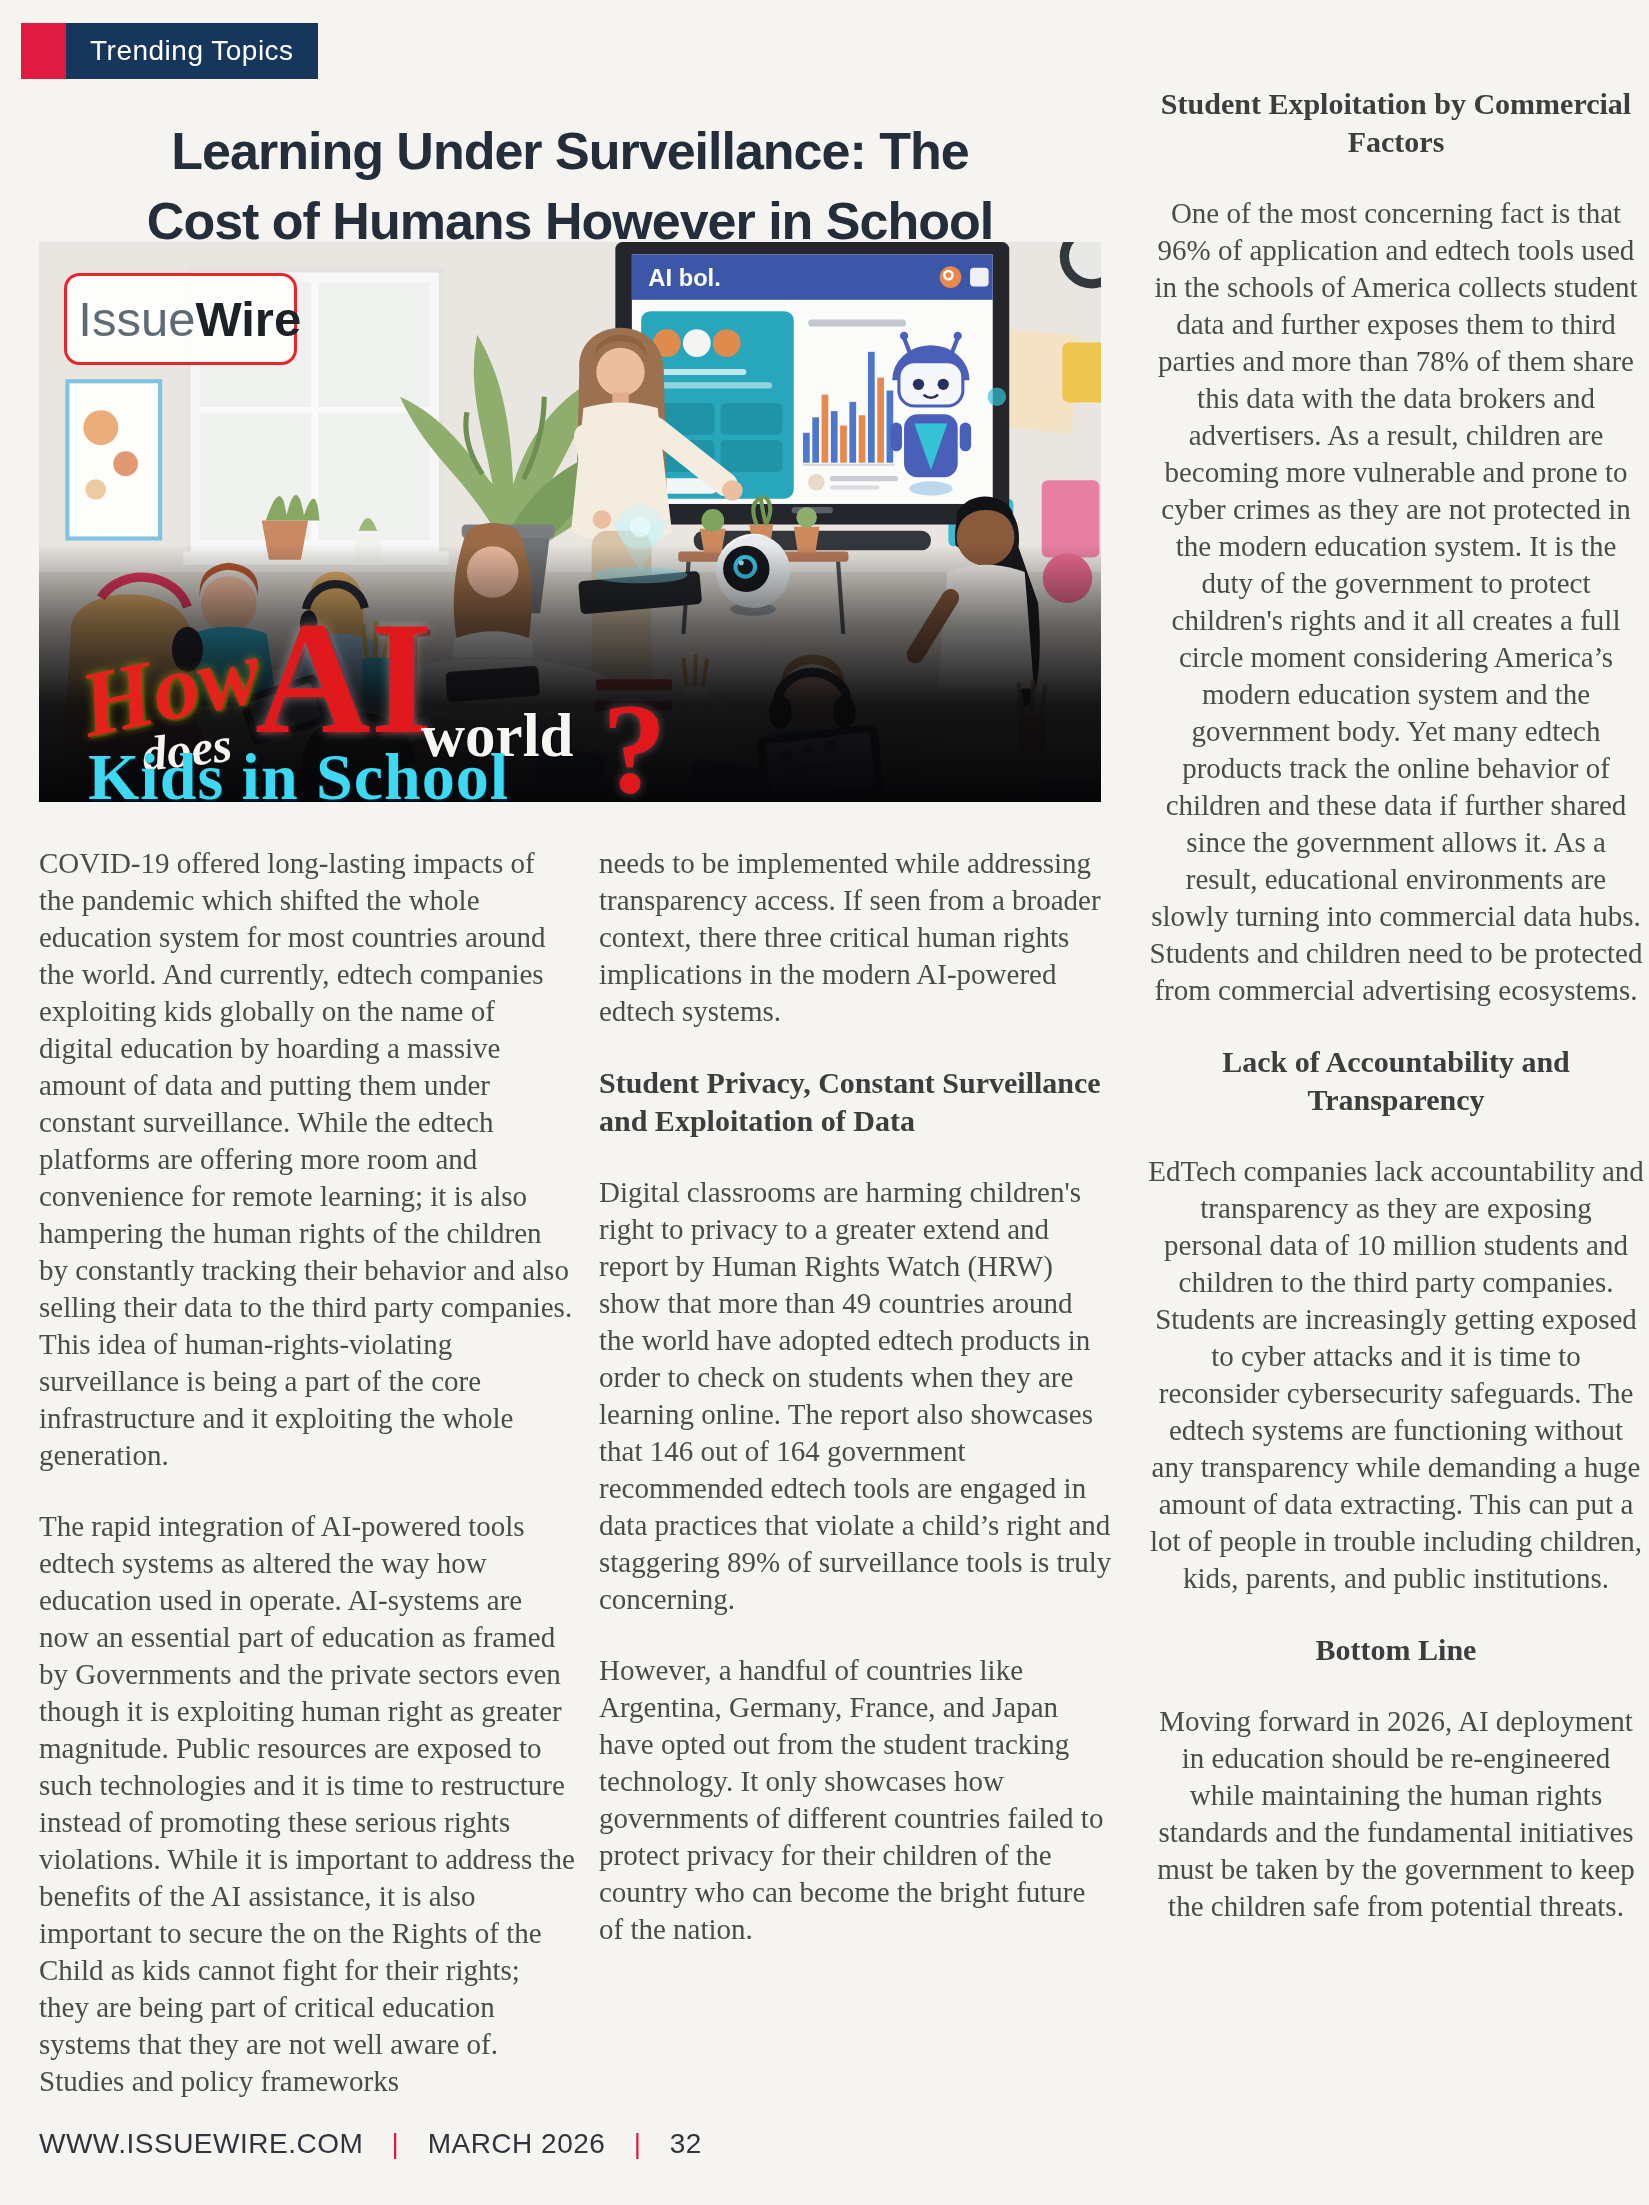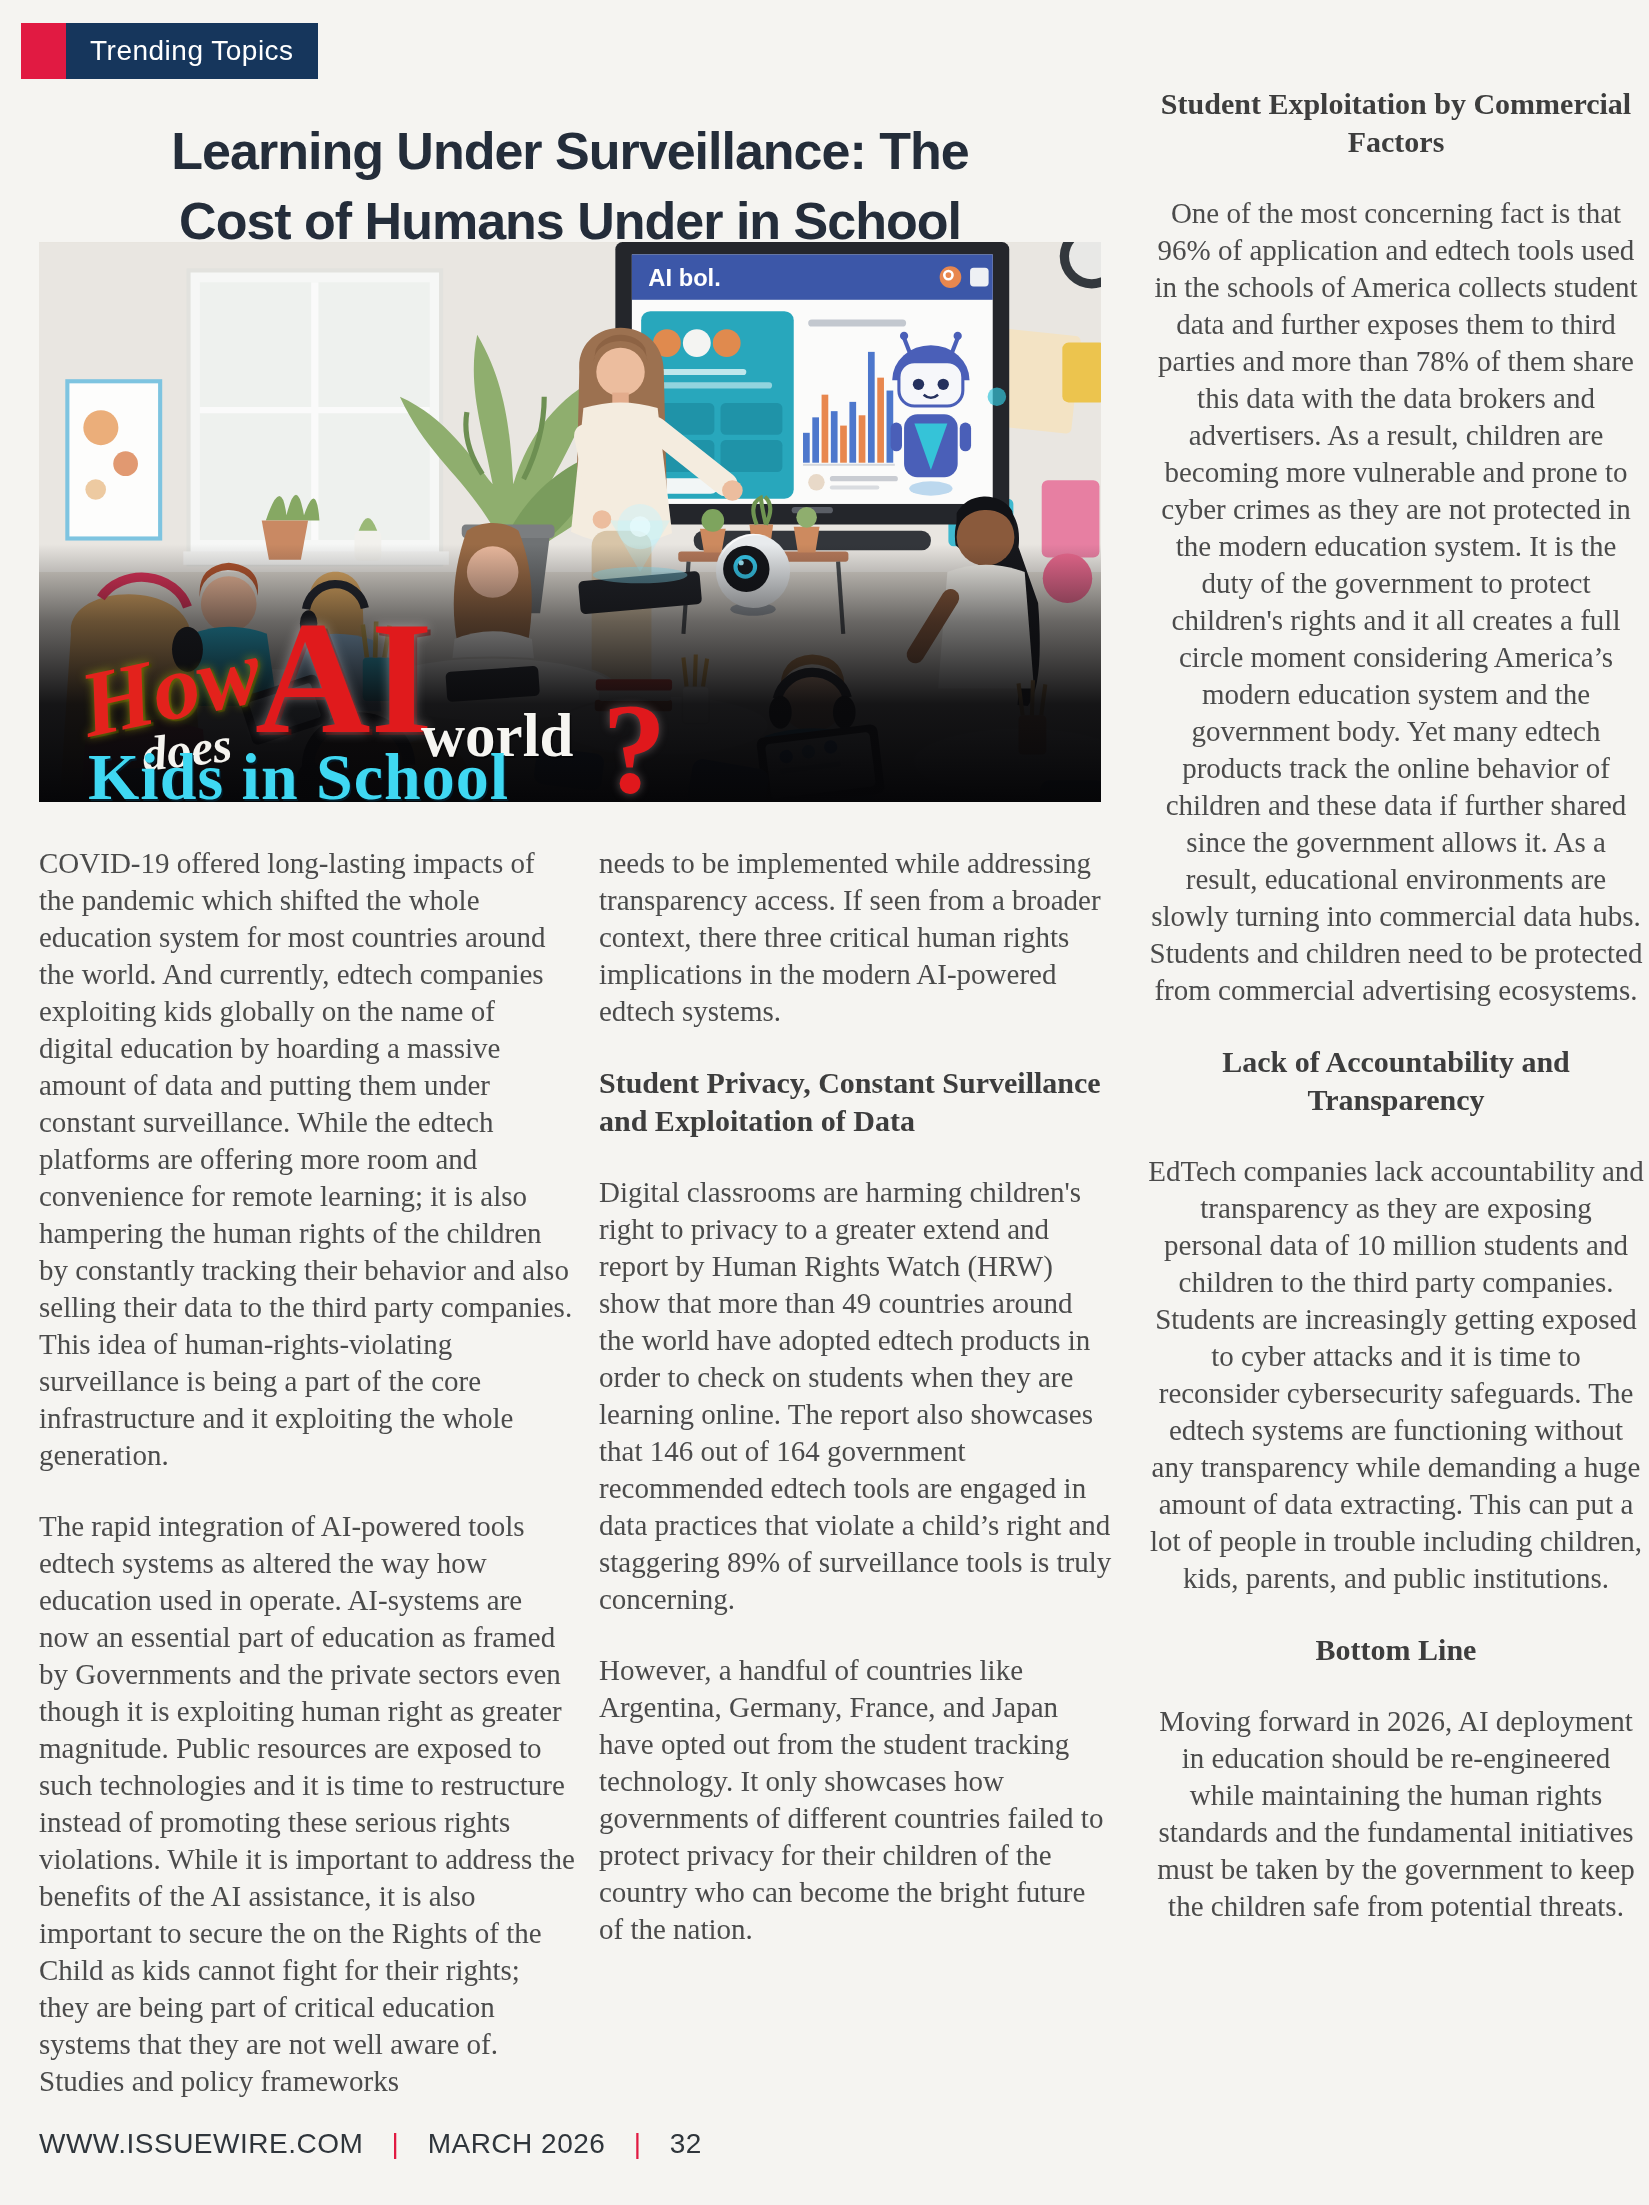--- a/index.html
+++ b/index.html
@@ -62,21 +62,21 @@
 
 <div class="page">
 
   <div class="badge">
     <div class="badge-red"></div>
     <div class="badge-body">Trending Topics</div>
   </div>
 
   <h1 class="title">
       <span>Learning Under Surveillance: The</span>
-      <span>Cost of Humans Under in School</span>
+      <span>Cost of Humans However in School</span>
     </h1>
 
   <figure class="hero" style="margin:0">
     <svg class="scene" width="1062" height="560" viewBox="0 0 2060 1086">
 
       <rect x="0" y="0" width="2060" height="1086" fill="#e9e6e1"></rect>
       <rect x="0" y="640" width="2060" height="446" fill="#dcd7cf"></rect>
 
       <g>
         <rect x="290" y="55" width="490" height="570" fill="#f6f7f6" stroke="#e2e2de" stroke-width="8"></rect>
@@ -301,20 +301,30 @@
         <circle cx="1385" cy="638" r="72" fill="#e8ebed"></circle>
         <path d="M1318,620 a72,72 0 0 1 98,-48 a80,80 0 0 0 -98,48" fill="#ffffff" opacity=".8"></path>
         <circle cx="1372" cy="634" r="45" fill="#14161a"></circle>
         <circle cx="1370" cy="630" r="19" fill="none" stroke="#36c6e8" stroke-width="8"></circle>
         <circle cx="1362" cy="622" r="5" fill="#9fe8f8"></circle>
       </g>
     </svg>
 
     <div class="hero-shade"></div>
 
+    <div class="iw-logo">
+      <svg width="61" height="61" viewBox="0 0 100 100">
+        <polygon points="8,10 50,10 42,92 0,92" fill="#1d3a5f"></polygon>
+        <line x1="6" y1="66" x2="40" y2="36" stroke="#ffffff" stroke-width="9"></line>
+        <line x1="10" y1="84" x2="44" y2="54" stroke="#ffffff" stroke-width="9"></line>
+        <path d="M54,4 L88,36 L60,84 Q46,62 48,38 Z" fill="#3f8fe0"></path>
+        <line x1="62" y1="70" x2="66" y2="30" stroke="#ffffff" stroke-width="5"></line>
+      </svg>
+      <div class="iw-text"><span class="iw-prefix">Issue</span><span class="iw-suffix">Wire</span></div>
+    </div>
 
     <div class="ov ov-how">How</div>
     <div class="ov ov-does">does</div>
     <div class="ov ov-ai">AI</div>
     <div class="ov ov-affect">world</div>
     <div class="ov ov-q">?</div>
     <div class="ov ov-kids">Kids in School</div>
   </figure>
 
   <section class="col col-1">

